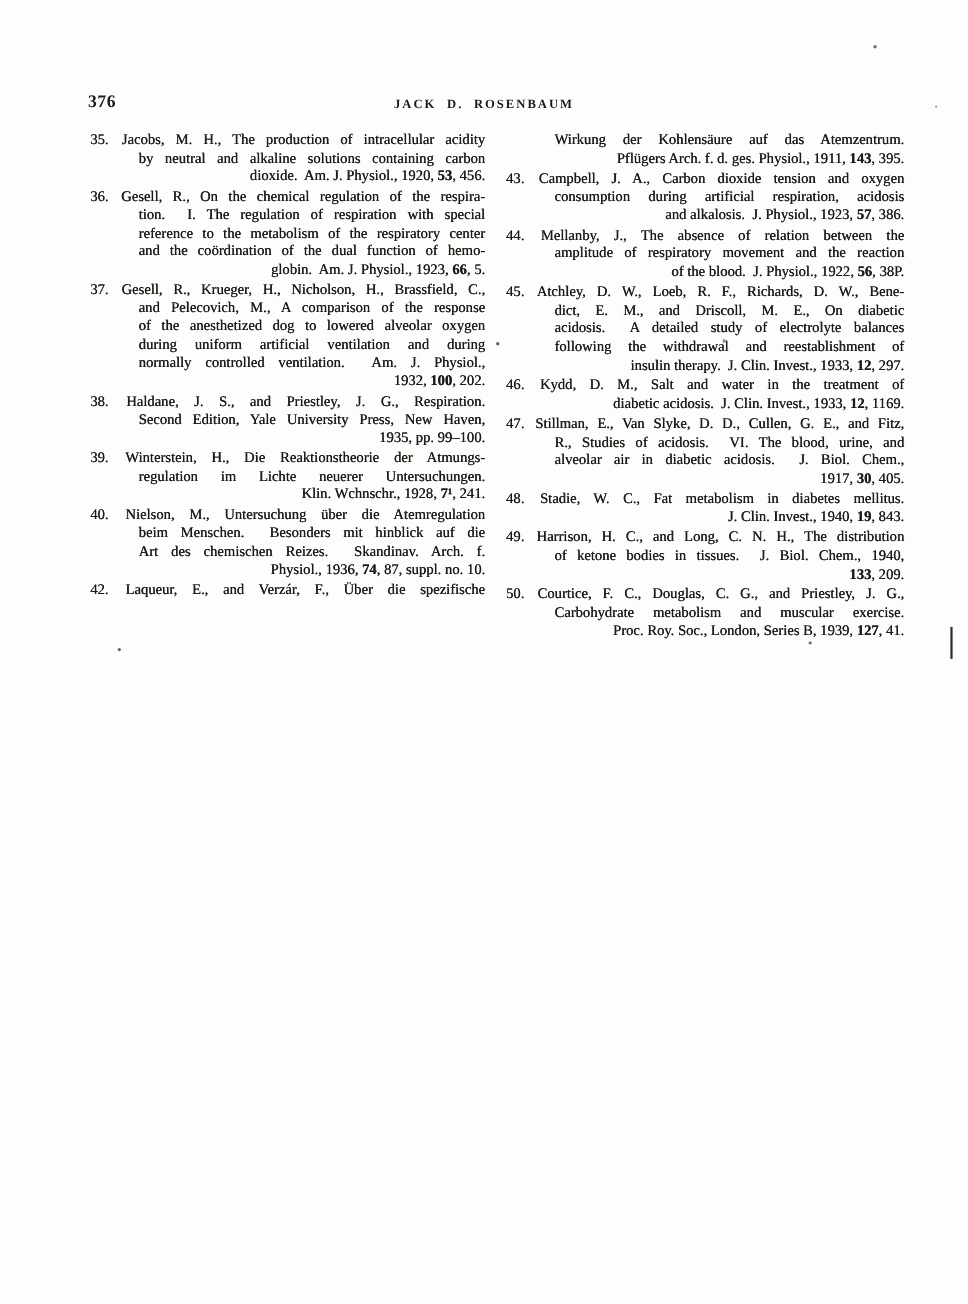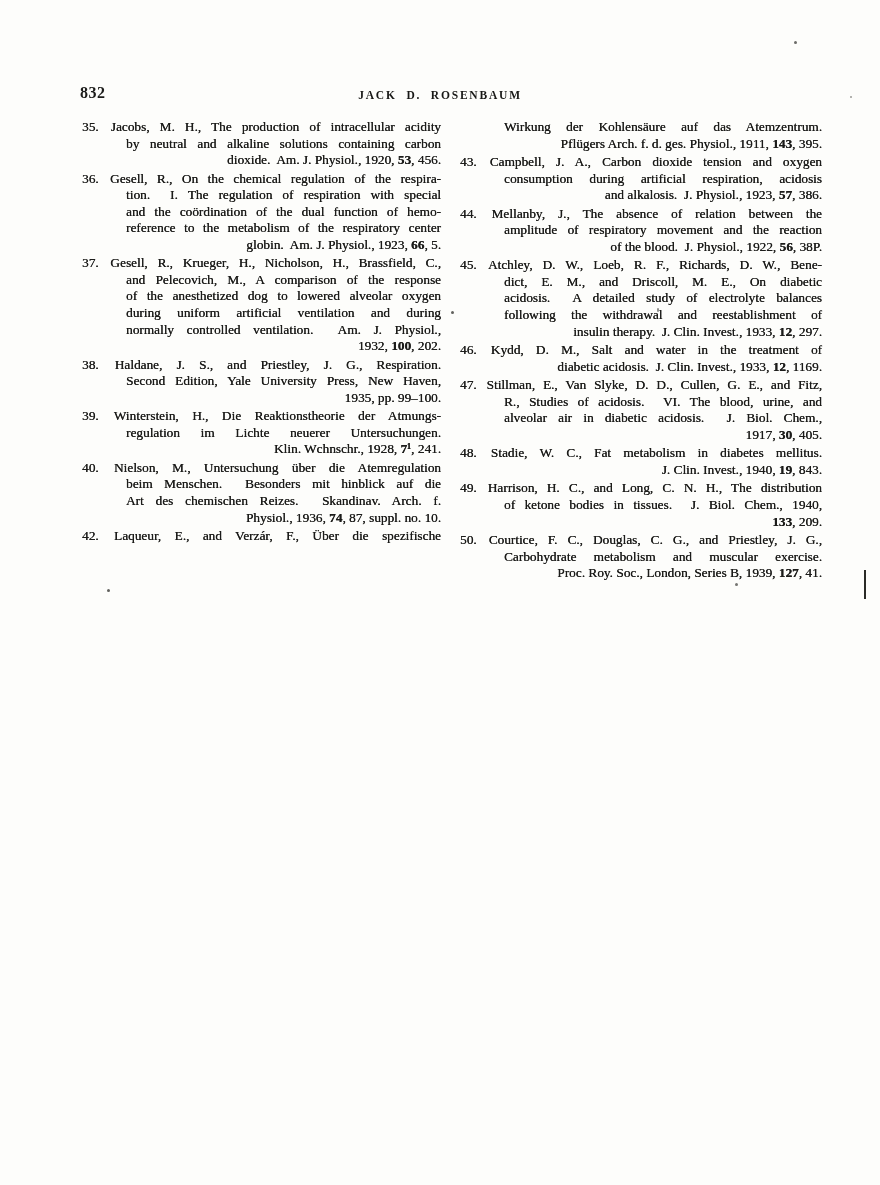--- a/index.html
+++ b/index.html
@@ -71,36 +71,36 @@
     width: 2px;
     height: 29px;
     background: #2a2a26;
   }
 </style>
 </head>
 <body>
 
 <div>
 
-  <div class="page-num">832</div>
+  <div class="page-num">376</div>
 
   <div class="running-head">JACK D. ROSENBAUM</div>
 
   <div class="columns">
     <div class="col col-left">
         <div class="ref">
           <div class="line just"><span class="refnum">35.</span> Jacobs, M. H., The production of intracellular acidity</div>
           <div class="line just cont">by neutral and alkaline solutions containing carbon</div>
           <div class="line cont">dioxide.&nbsp; Am. J. Physiol., 1920, <b class="vol">53</b>, 456.</div>
         </div>
         <div class="ref">
           <div class="line just"><span class="refnum">36.</span> Gesell, R., On the chemical regulation of the respira-</div>
           <div class="line just cont">tion.&nbsp; I. The regulation of respiration with special</div>
+          <div class="line just cont">reference to the metabolism of the respiratory center</div>
           <div class="line just cont">and the coördination of the dual function of hemo-</div>
-          <div class="line just cont">reference to the metabolism of the respiratory center</div>
           <div class="line cont">globin.&nbsp; Am. J. Physiol., 1923, <b class="vol">66</b>, 5.</div>
         </div>
         <div class="ref">
           <div class="line just"><span class="refnum">37.</span> Gesell, R., Krueger, H., Nicholson, H., Brassfield, C.,</div>
           <div class="line just cont">and Pelecovich, M., A comparison of the response</div>
           <div class="line just cont">of the anesthetized dog to lowered alveolar oxygen</div>
           <div class="line just cont">during uniform artificial ventilation and during</div>
           <div class="line just cont">normally controlled ventilation.&nbsp; Am. J. Physiol.,</div>
           <div class="line cont">1932, <b class="vol">100</b>, 202.</div>
         </div>

